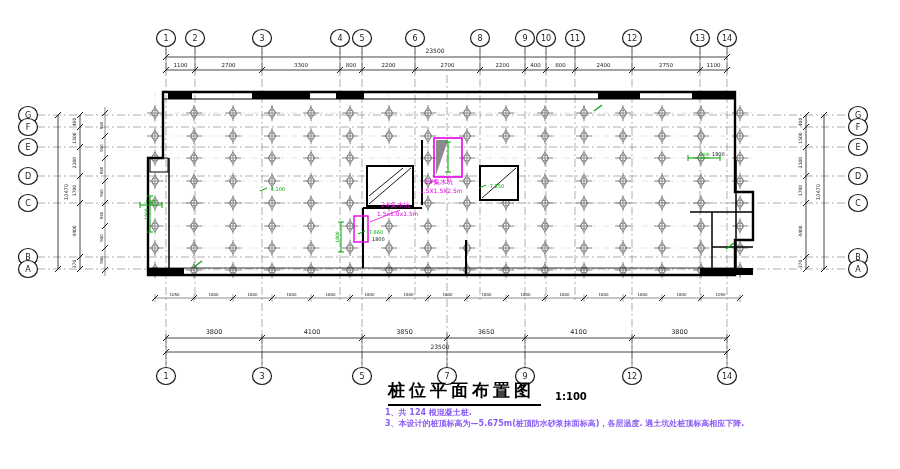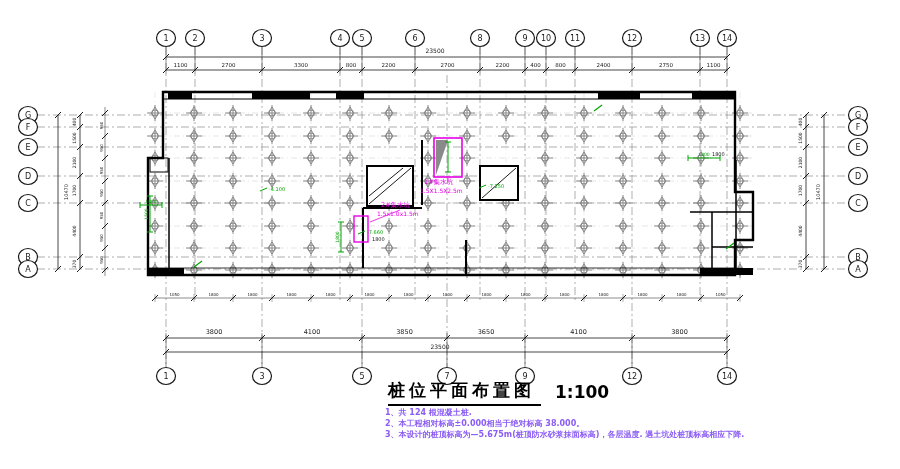--- a/index.html
+++ b/index.html
@@ -2,21 +2,21 @@
 <html><head>
 <meta charset="utf-8">
 <style>
   html,body{margin:0;padding:0;background:#fff;}
   #stage{position:relative;width:900px;height:469px;background:#fff;overflow:hidden;
          font-family:"DejaVu Sans","Liberation Sans",sans-serif;}
   #plan-svg{position:absolute;left:0;top:0;}
   .title-row{position:absolute;left:388px;top:379px;display:flex;align-items:flex-end;gap:14px;}
   .drawing-title{font-size:17px;font-weight:bold;color:#000;letter-spacing:4px;
                  border-bottom:2.5px solid #000;padding:0 6px 2px 0;white-space:nowrap;}
-  .drawing-scale{font-size:17px;font-weight:bold;color:#000;padding-bottom:4px;}
+  .drawing-scale{font-size:10px;font-weight:bold;color:#000;padding-bottom:4px;}
   .notes{position:absolute;left:385px;top:407px;width:480px;color:#8b5cf6;}
   .note-line{font-size:8px;font-weight:bold;line-height:11px;white-space:nowrap;}
 </style>
 </head>
 <body>
 
 <div id="stage">
 
   <svg id="plan-svg" width="900" height="469" viewBox="0 0 900 469">
     <g id="g-axes">
@@ -1212,16 +1212,15 @@
       </g>
   </svg>
 
   <div class="title-row">
     <div class="drawing-title">桩位平面布置图</div>
     <div class="drawing-scale">1:100</div>
   </div>
 
   <div class="notes">
     <div class="note-line">1、共 124 根混凝土桩.</div>
-    <div class="note-line">2、本工程相对标高±0.000相当于绝对标高 38.000。</div>
     <div class="note-line">3、本设计的桩顶标高为—5.675m(桩顶防水砂浆抹面标高)，各层温度. 遇土坑处桩顶标高相应下降.</div>
   </div>
 </div>
 
 </body></html>

